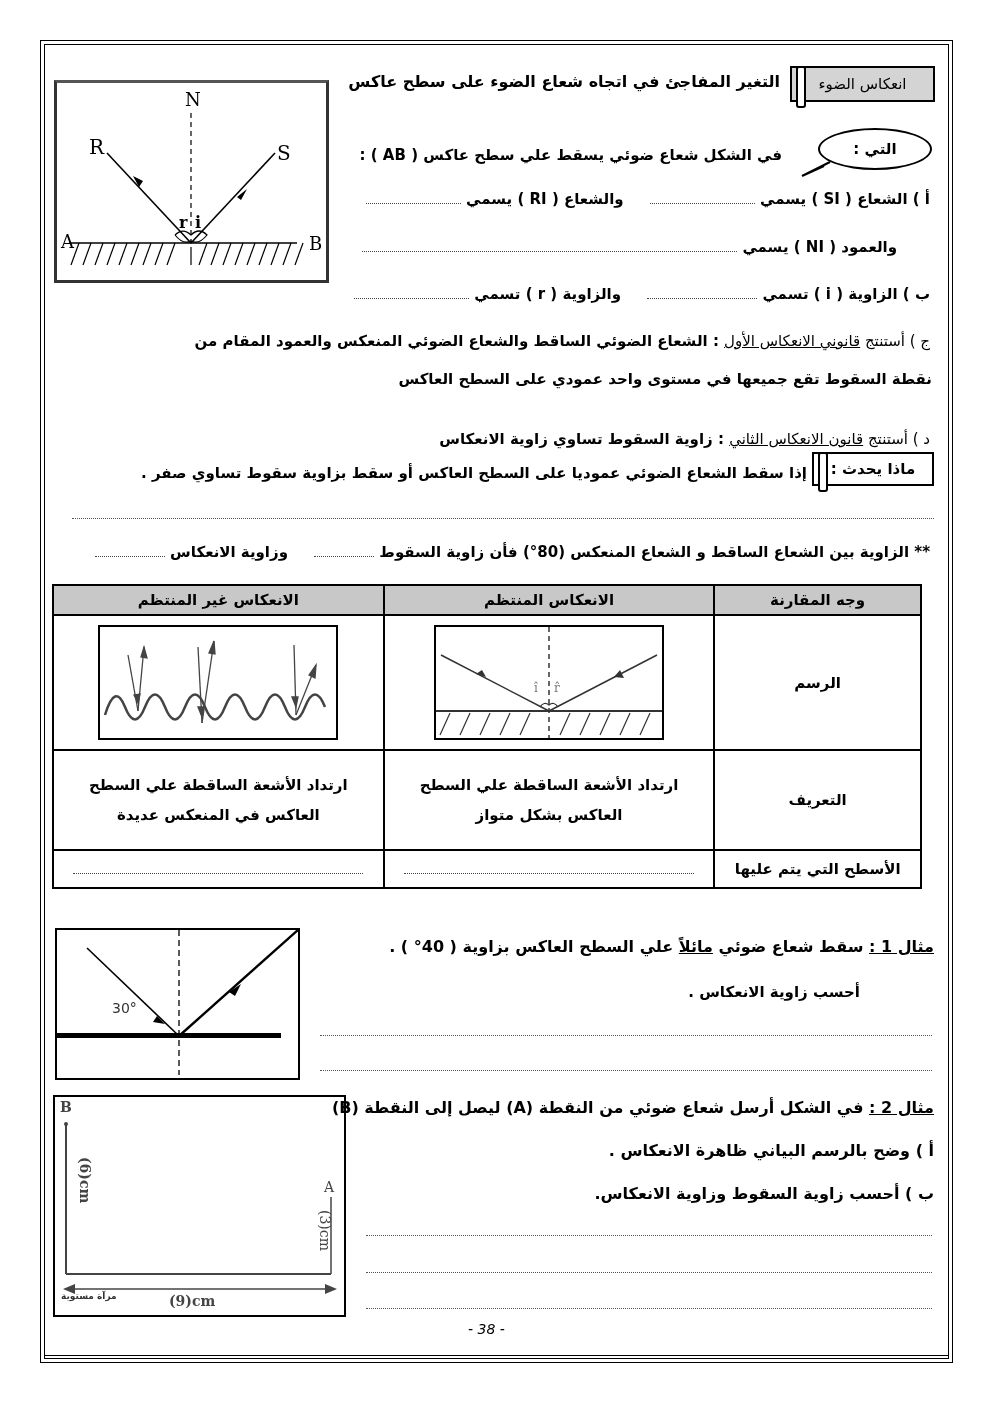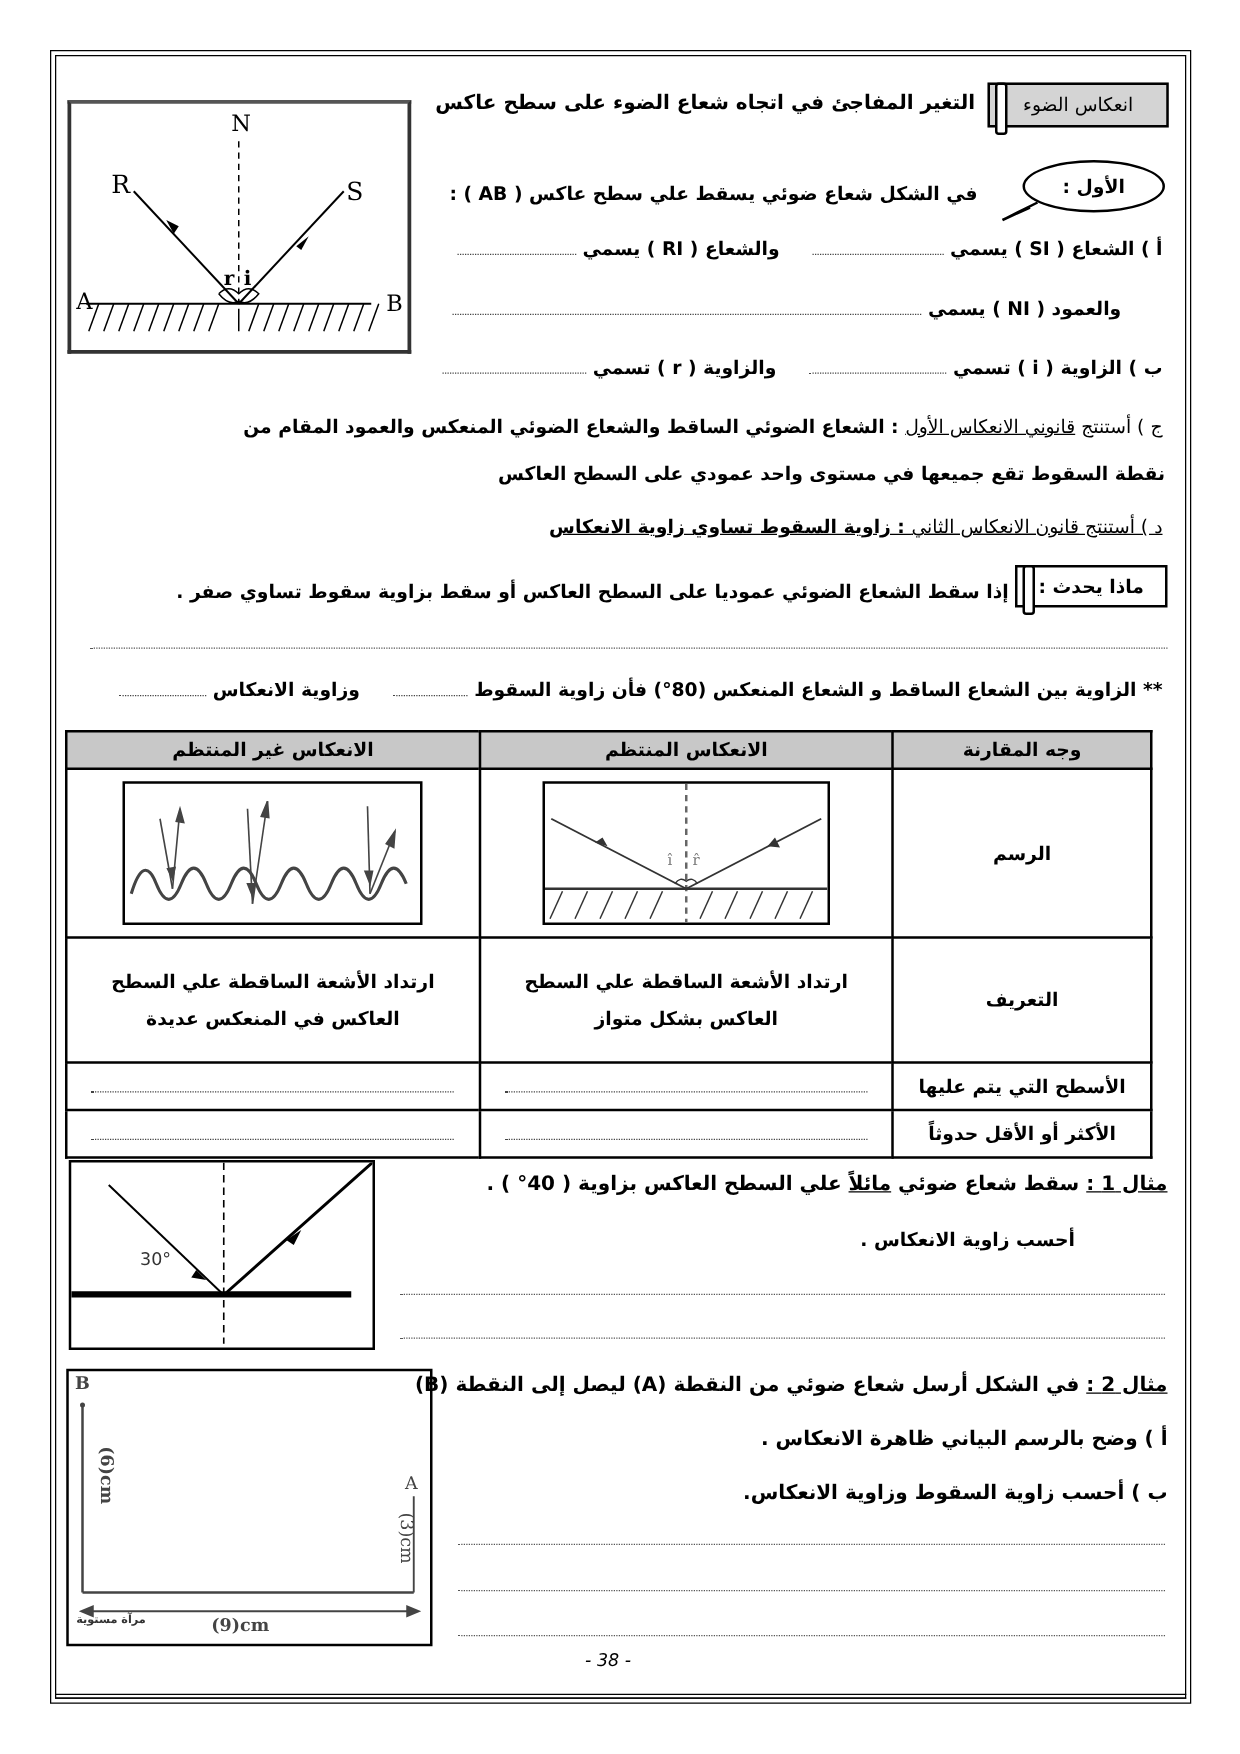--- a/index.html
+++ b/index.html
@@ -70,21 +70,21 @@
   <span class="abs" style="left:122px; top:130px; font-family:'DejaVu Serif',serif; font-size:16px; font-weight:bold;">r</span>
   <span class="abs" style="left:138px; top:130px; font-family:'DejaVu Serif',serif; font-size:16px; font-weight:bold;">i</span>
 </div>
 
 <div class="scroll-box" style="left:790px; top:66px; width:145px; height:36px;">
   <span class="rtl t15" style="position:relative;">انعكاس الضوء</span>
 </div>
 <div class="abs rtl bold t16" style="right:212px; top:72px;">التغير المفاجئ في اتجاه شعاع الضوء على سطح عاكس</div>
 
 <div class="bubble" style="left:818px; top:128px; width:114px; height:42px;">
-  <span class="rtl t15 bold">الأول :</span>
+  <span class="rtl t15 bold">التي :</span>
 </div>
 <svg class="abs" style="left:800px; top:158px;" width="40" height="20">
   <polyline points="30,4 2,18 24,8" fill="#fff" stroke="#000" stroke-width="2"></polyline>
 </svg>
 <div class="abs rtl t15 bold" style="right:210px; top:146px;">في الشكل شعاع ضوئي يسقط علي سطح عاكس ( AB ) :</div>
 
 <div class="abs rtl t15 bold" style="right:62px; top:190px;">
   <span>أ )  الشعاع ( SI ) يسمي</span>
   <span class="dots" style="width:105px;"></span>
   &nbsp;&nbsp;&nbsp;&nbsp;<span>والشعاع ( RI ) يسمي</span>
@@ -100,21 +100,21 @@
   <span class="dots" style="width:110px;"></span>
   &nbsp;&nbsp;&nbsp;&nbsp;<span>والزاوية ( r ) تسمي</span>
   <span class="dots" style="width:115px;"></span>
 </div>
 
 <div class="abs rtl t15 bold" style="right:62px; top:332px;">
   <span style="font-weight:normal;">ج ) أستنتج </span><span class="u" style="font-weight:normal;">قانوني الانعكاس الأول</span><span> : الشعاع الضوئي الساقط والشعاع الضوئي المنعكس والعمود المقام من</span>
 </div>
 <div class="abs rtl t15 bold" style="right:60px; top:370px; left:80px;">نقطة السقوط تقع جميعها في مستوى واحد عمودي على السطح العاكس</div>
 
-<div class="abs rtl t15 bold" style="right:62px; top:412px;text-decoration:underline;">
+<div class="abs rtl t15 bold" style="right:62px; top:430px;">
   <span style="font-weight:normal;">د ) أستنتج </span><span class="u" style="font-weight:normal;">قانون الانعكاس الثاني</span><span> :  زاوية السقوط تساوي زاوية الانعكاس</span>
 </div>
 
 <div class="scroll-box white" style="left:812px; top:452px; width:122px; height:34px;">
   <span class="rtl t15 bold" style="position:relative;">ماذا يحدث :</span>
 </div>
 <div class="abs rtl t15 bold" style="right:185px; top:464px;">إذا سقط الشعاع الضوئي عموديا على السطح العاكس أو سقط بزاوية سقوط تساوي صفر .</div>
 <div class="dotline" style="left:72px; width:862px; top:518px;"></div>
 
 <div class="abs rtl t15 bold" style="right:62px; top:543px;">
@@ -190,25 +190,20 @@
   <tr style="height:78px;">
     <td style="font-weight:bold;">التعريف</td>
     <td class="bold" style="padding:19px 30px; line-height:30px; direction:rtl;">ارتداد الأشعة الساقطة علي السطح العاكس بشكل متواز</td>
     <td class="bold" style="padding:6px 20px; line-height:30px; direction:rtl;">ارتداد الأشعة الساقطة علي السطح العاكس في المنعكس عديدة</td>
   </tr>
   <tr style="height:38px;">
     <td class="bold">الأسطح التي يتم عليها</td>
     <td><span class="dots" style="width:290px;"></span></td>
     <td><span class="dots" style="width:290px;"></span></td>
   </tr>
-  <tr style="height:38px;">
-    <td class="bold">الأكثر أو الأقل  حدوثاً</td>
-    <td><span class="dots" style="width:290px;"></span></td>
-    <td><span class="dots" style="width:290px;"></span></td>
-  </tr>
 </tbody>
   </table>
 
 <div class="fig" style="left:55px; top:928px; width:245px; height:152px; border-width:2px;">
   <svg width="241" height="148" viewBox="0 0 241 148">
     <line x1="122" y1="0" x2="122" y2="145" stroke="#000" stroke-width="1.3" stroke-dasharray="6,4"></line>
     <line x1="30" y1="18" x2="122" y2="106" stroke="#000" stroke-width="1.6"></line>
     <polygon points="100,86 108,94 96,92" fill="#000"></polygon>
     <line x1="122" y1="106" x2="241" y2="0" stroke="#000" stroke-width="2.4"></line>
     <polygon points="172,62 184,54 178,66" fill="#000"></polygon>

